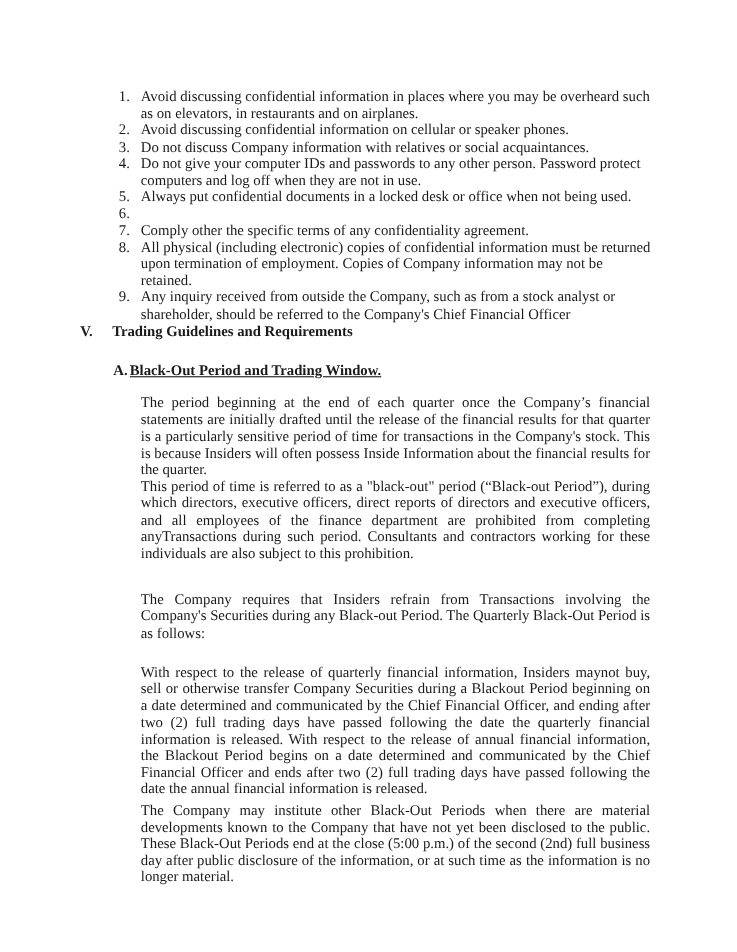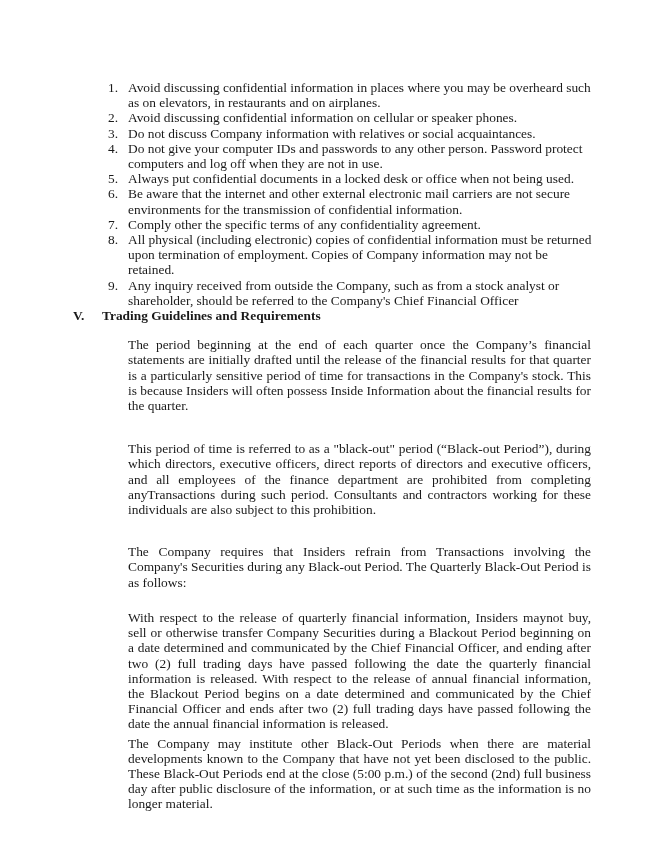--- a/index.html
+++ b/index.html
@@ -55,21 +55,21 @@
   }
   .sub-title {
     text-decoration: underline;
   }
   .para {
     margin-left: 128px;
     width: 463px;
     text-align: justify;
   }
   .mt-p1 { margin-top: 14px; }
-  .mt-p2 { margin-top: 28px; }
+  .mt-p2 { margin-top: 0; }
   .mt-p3 { margin-top: 27px; }
   .mt-p4 { margin-top: 20px; }
   .mt-p5 { margin-top: 4px; }
 </style>
 </head>
 <body>
 
 <div class="page">
 
   <ol class="num-list">
@@ -88,40 +88,42 @@
     <li>
       <span class="num">4.</span>
       <span class="itxt">Do not give your computer IDs and passwords to any other person. Password protect computers and log off when they are not in use.</span>
     </li>
     <li>
       <span class="num">5.</span>
       <span class="itxt">Always put confidential documents in a locked desk or office when not being used.</span>
     </li>
     <li>
       <span class="num">6.</span>
-      <span class="itxt">Be aware that the internet and other external electronic mail carriers are not secure environments for the transmission of confidential information.</span>
     </li>
     <li>
       <span class="num">7.</span>
       <span class="itxt">Comply other the specific terms of any confidentiality agreement.</span>
     </li>
     <li>
       <span class="num">8.</span>
       <span class="itxt">All physical (including electronic) copies of confidential information must be returned upon termination of employment. Copies of Company information may not be retained.</span>
     </li>
     <li>
       <span class="num">9.</span>
       <span class="itxt">Any inquiry received from outside the Company, such as from a stock analyst or shareholder, should be referred to the Company's Chief Financial Officer</span>
     </li>
   </ol>
 
   <div class="sec">
     <span class="sec-num">V.</span><span class="sec-title">Trading Guidelines and Requirements</span>
   </div>
 
+  <div class="sub">
+    <span class="sub-num">A.</span><span class="sub-title">Black-Out Period and Trading Window.</span>
+  </div>
 
   <div class="para mt-p1">The period beginning at the end of each quarter once the Company’s financial statements are initially drafted until the release of the financial results for that quarter is a particularly sensitive period of time for transactions in the Company's stock. This is because Insiders will often possess Inside Information about the financial results for the quarter.</div>
   <div class="para mt-p2">This period of time is referred to as a "black-out" period (“Black-out Period”), during which directors, executive officers, direct reports of directors and executive officers, and all employees of the finance department are prohibited from completing anyTransactions during such period. Consultants and contractors working for these individuals are also subject to this prohibition.</div>
   <div class="para mt-p3">The Company requires that Insiders refrain from Transactions involving the Company's Securities during any Black-out Period.  The Quarterly Black-Out Period is as follows:</div>
   <div class="para mt-p4">With respect to the release of quarterly financial information, Insiders maynot buy, sell or otherwise transfer Company Securities during a Blackout Period beginning on a date determined and communicated by the Chief Financial Officer, and ending after two (2) full trading days have passed following the date the quarterly financial information is released. With respect to the release of annual financial information, the Blackout Period begins on a date determined and communicated by the Chief Financial Officer and ends after two (2) full trading days have passed following the date the annual financial information is released.</div>
   <div class="para mt-p5">The Company may institute other Black-Out Periods when there are material developments known to the Company that have not yet been disclosed to the public. These Black-Out Periods end at the close (5:00 p.m.) of the second (2nd) full business day after public disclosure of the information, or at such time as the information is no longer material.</div>
 
 </div>
 
 </body></html>

